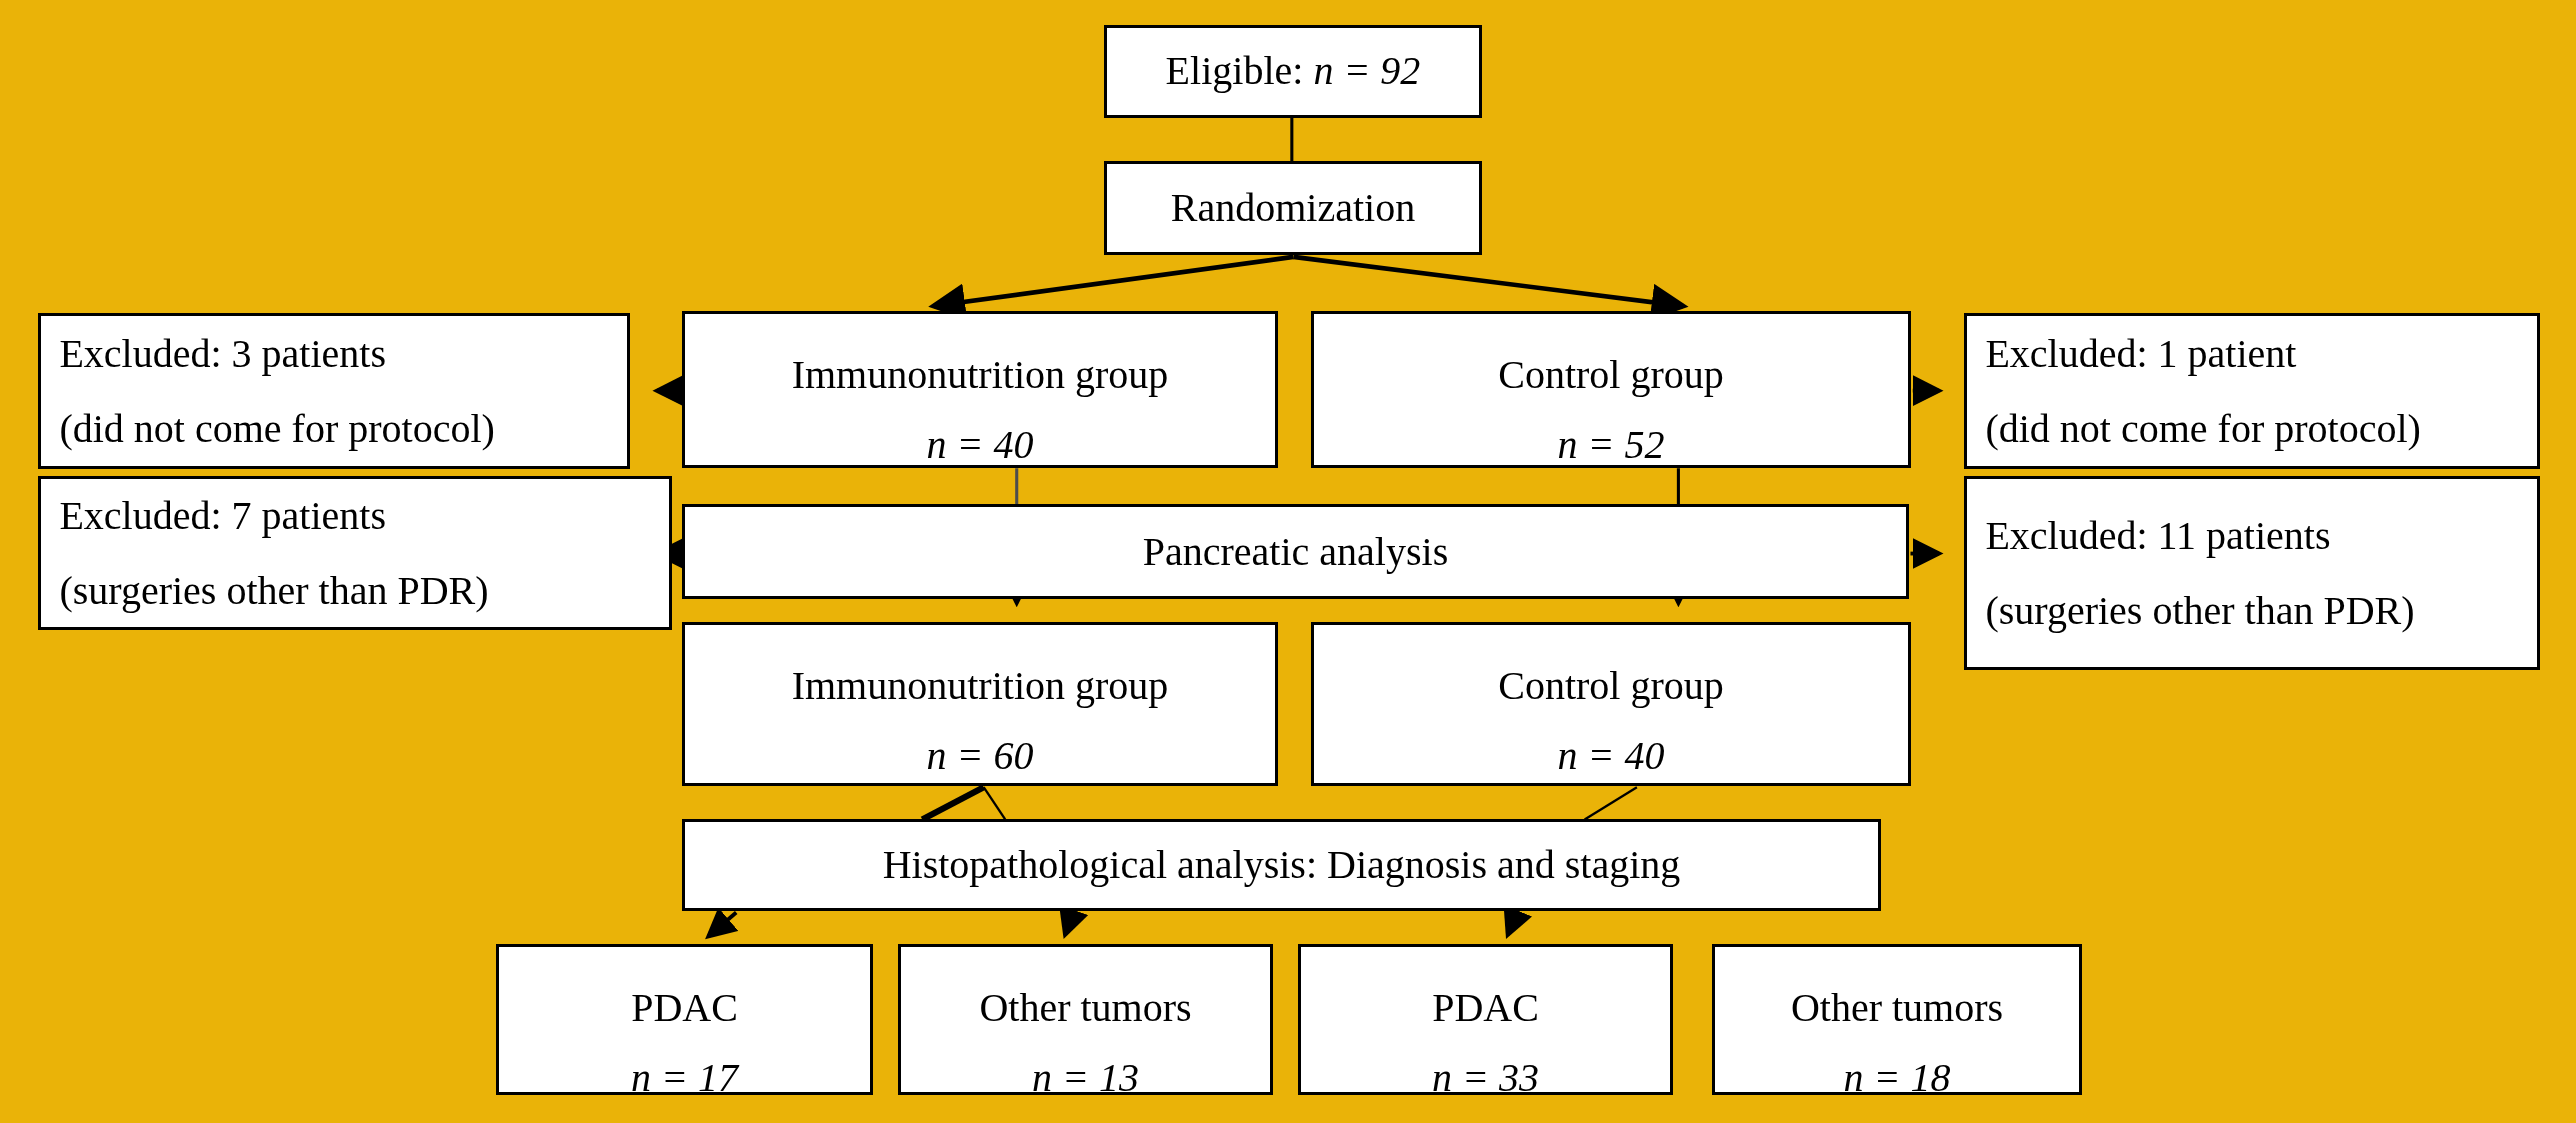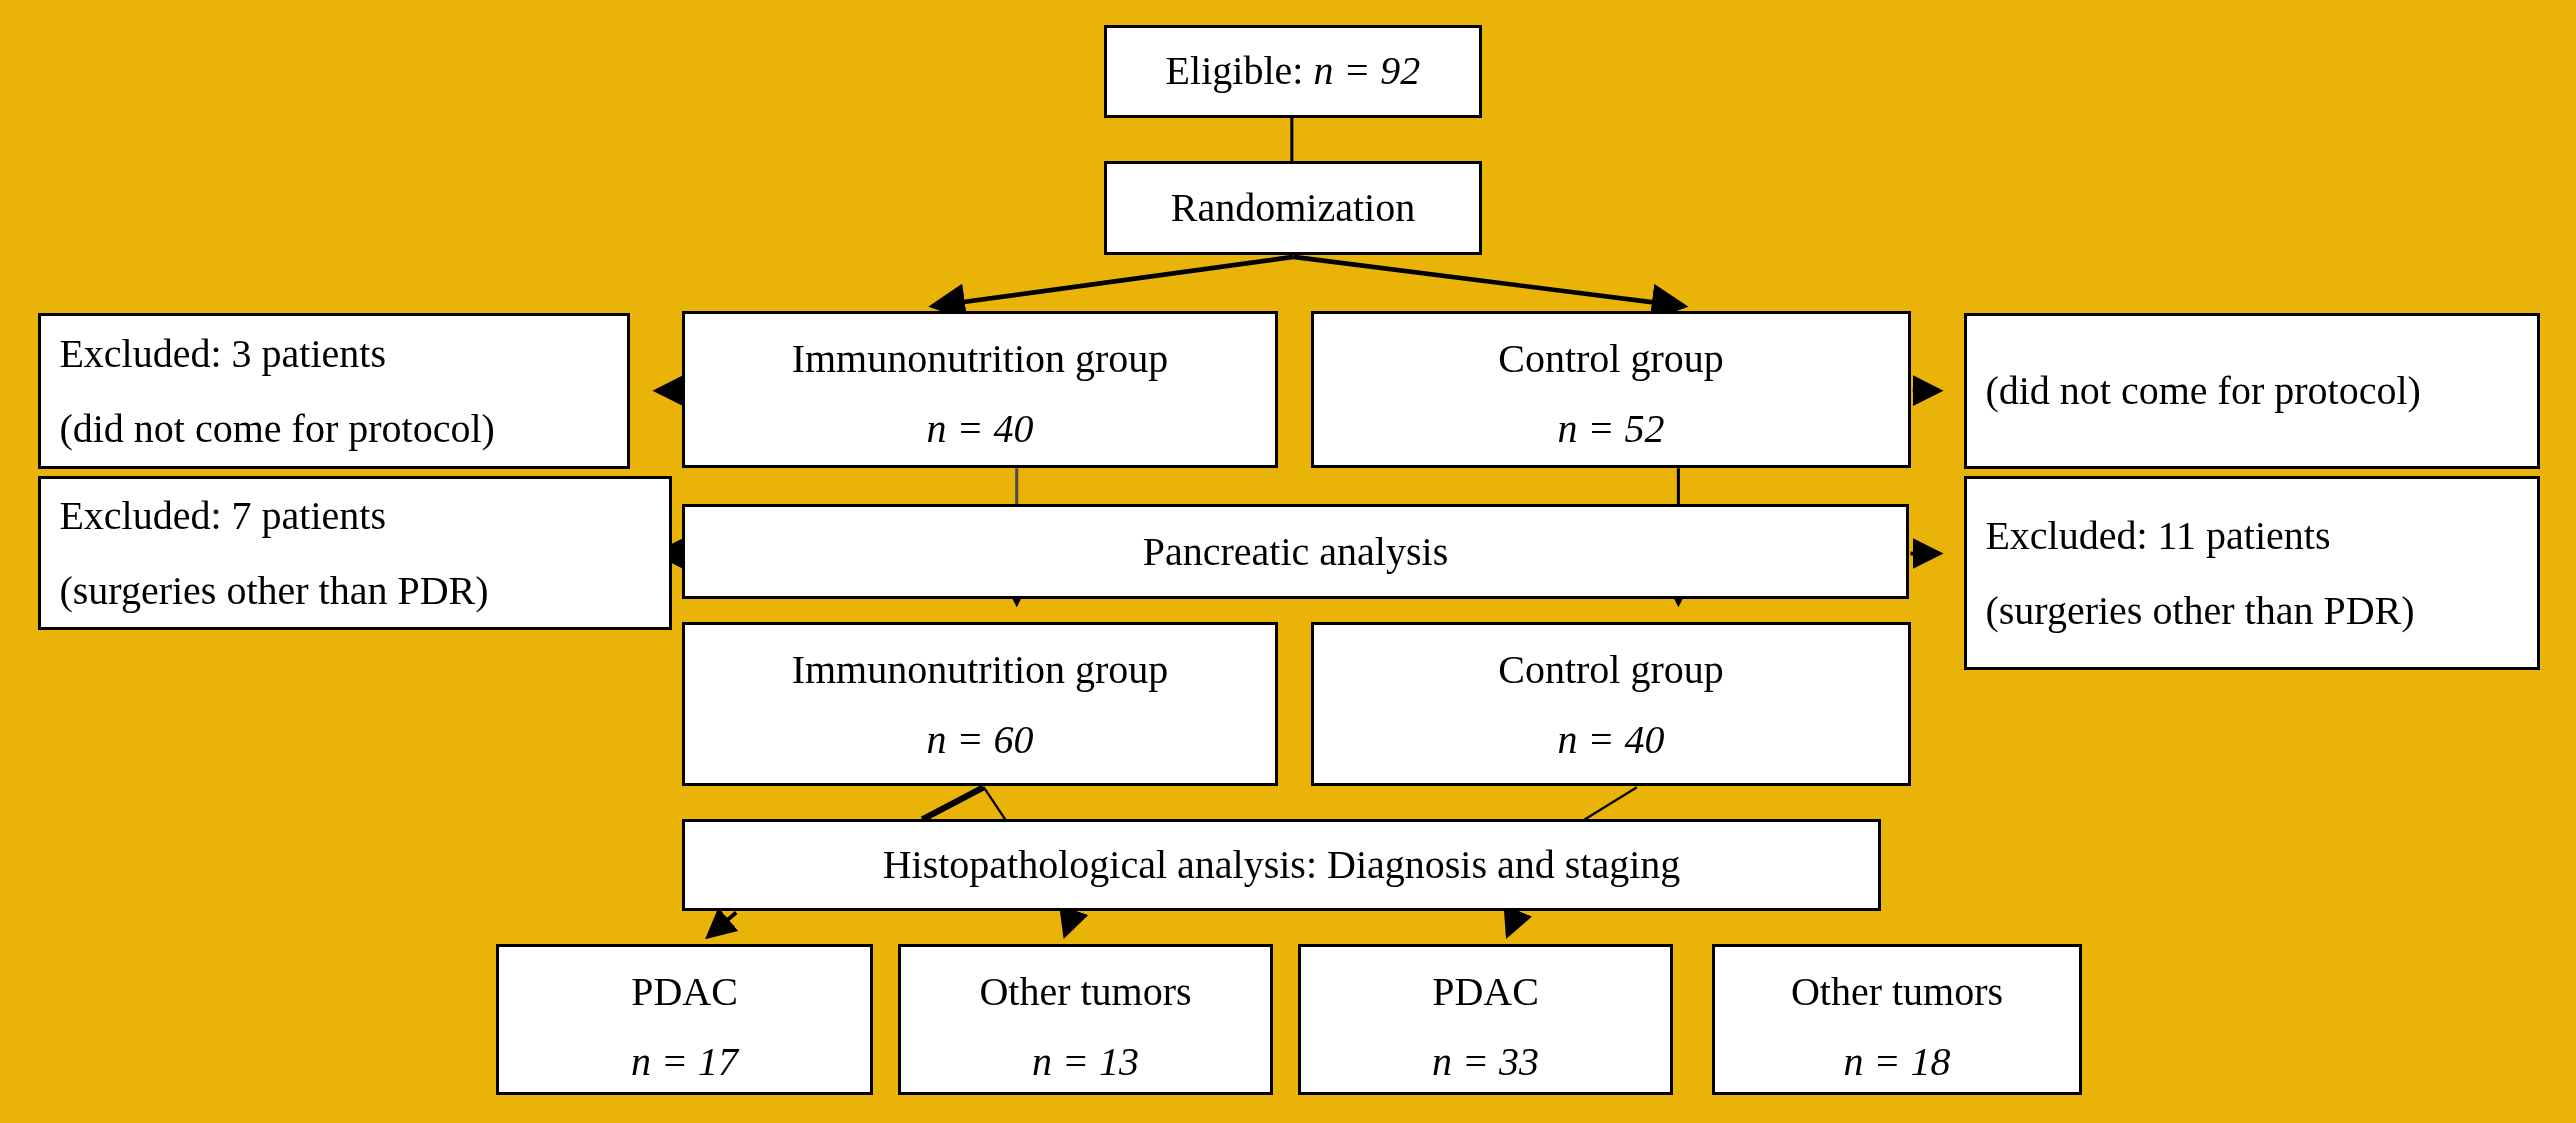--- a/index.html
+++ b/index.html
@@ -21,21 +21,21 @@
     border: 3.8px solid #000000;
     background: #ffffff;
     box-sizing: border-box;
     display: flex;
     flex-direction: column;
     align-items: center;
     font-size: 40px;
     line-height: 1.25;
   }
   .box.center1 { justify-content: center; }
-  .box.top2 { justify-content: flex-start; padding-top: 20px; row-gap: 20px; }
+  .box.top2 { justify-content: flex-start; padding-top: 36px; row-gap: 20px; }
   .box.left2 {
     justify-content: center;
     align-items: flex-start;
     padding-left: 18.4px;
     padding-right: 6.1px;
     row-gap: 25px;
     text-align: left;
   }
   .n-italic { font-style: italic; }
 
@@ -123,20 +123,21 @@
     <span>Immunonutrition group</span>
     <span class="n-italic">n = 40</span>
   </div>
 
   <div class="box top2" id="box-control-52">
     <span>Control group</span>
     <span class="n-italic">n = 52</span>
   </div>
 
   <div class="box left2" id="box-excl-right-1">
+    <span>Excluded: 1 patient</span>
     <span>(did not come for protocol)</span>
   </div>
 
   <div class="box left2" id="box-excl-left-2">
     <span>Excluded: 7 patients</span>
     <span>(surgeries other than PDR)</span>
   </div>
 
   <div class="box center1" id="box-surgery">
     <span>Pancreatic analysis</span>

